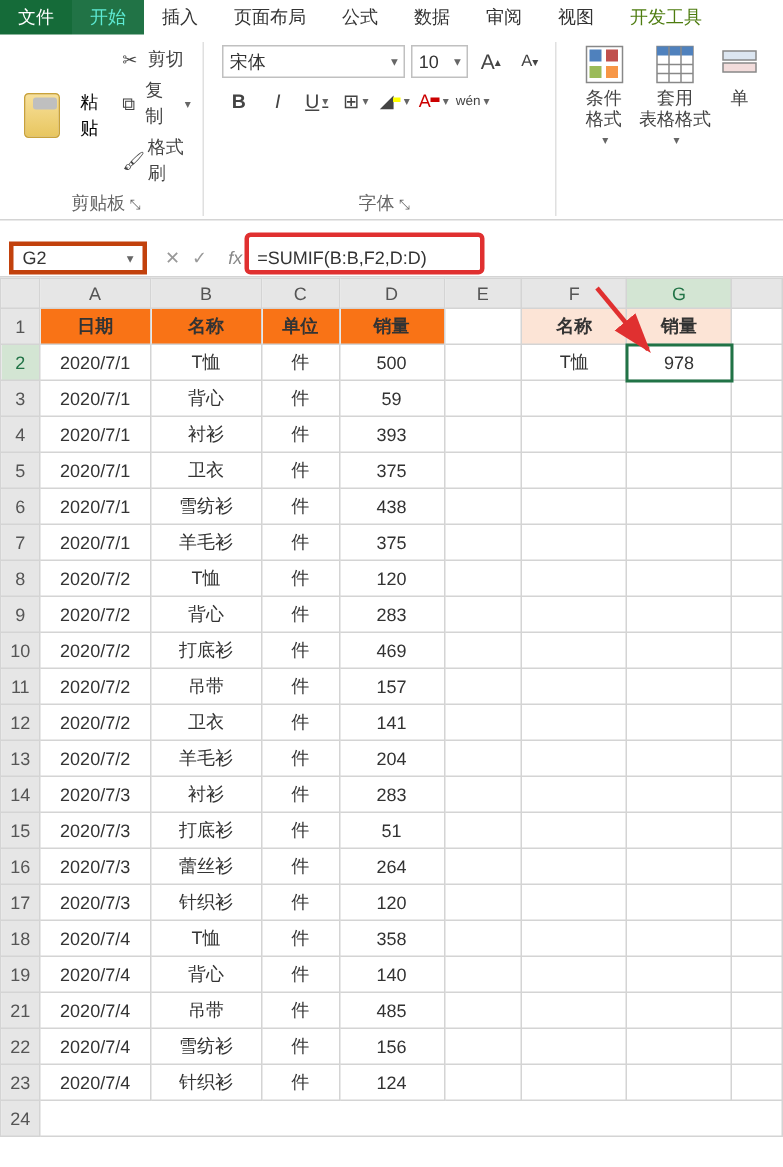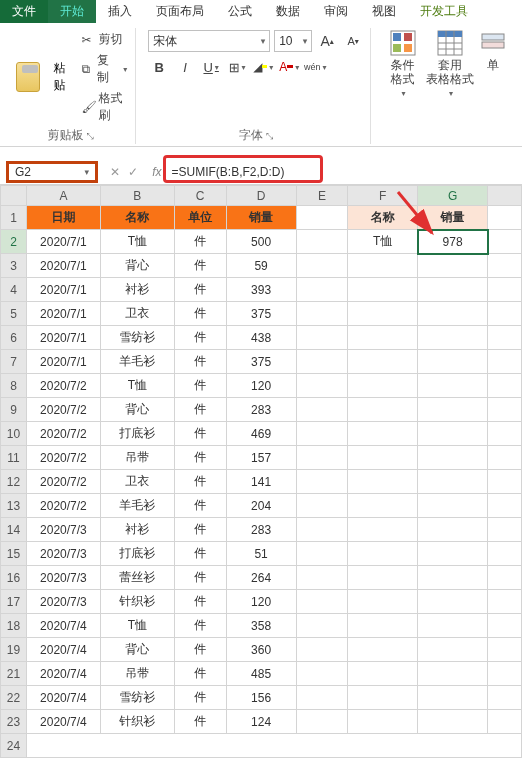--- a/index.html
+++ b/index.html
@@ -414,21 +414,21 @@
           <td></td>
           <td></td>
           <td></td>
           <td></td>
         </tr>
         <tr>
           <th class="rowhead">19</th>
   <td class="dcell">2020/7/4</td>
   <td class="dcell">背心</td>
   <td class="dcell">件</td>
-  <td class="dcell">360</td>
+  <td class="dcell">140</td>
           <td></td>
           <td></td>
           <td></td>
           <td></td>
         </tr>
         <tr>
           <th class="rowhead">21</th>
   <td class="dcell">2020/7/4</td>
   <td class="dcell">吊带</td>
   <td class="dcell">件</td>

